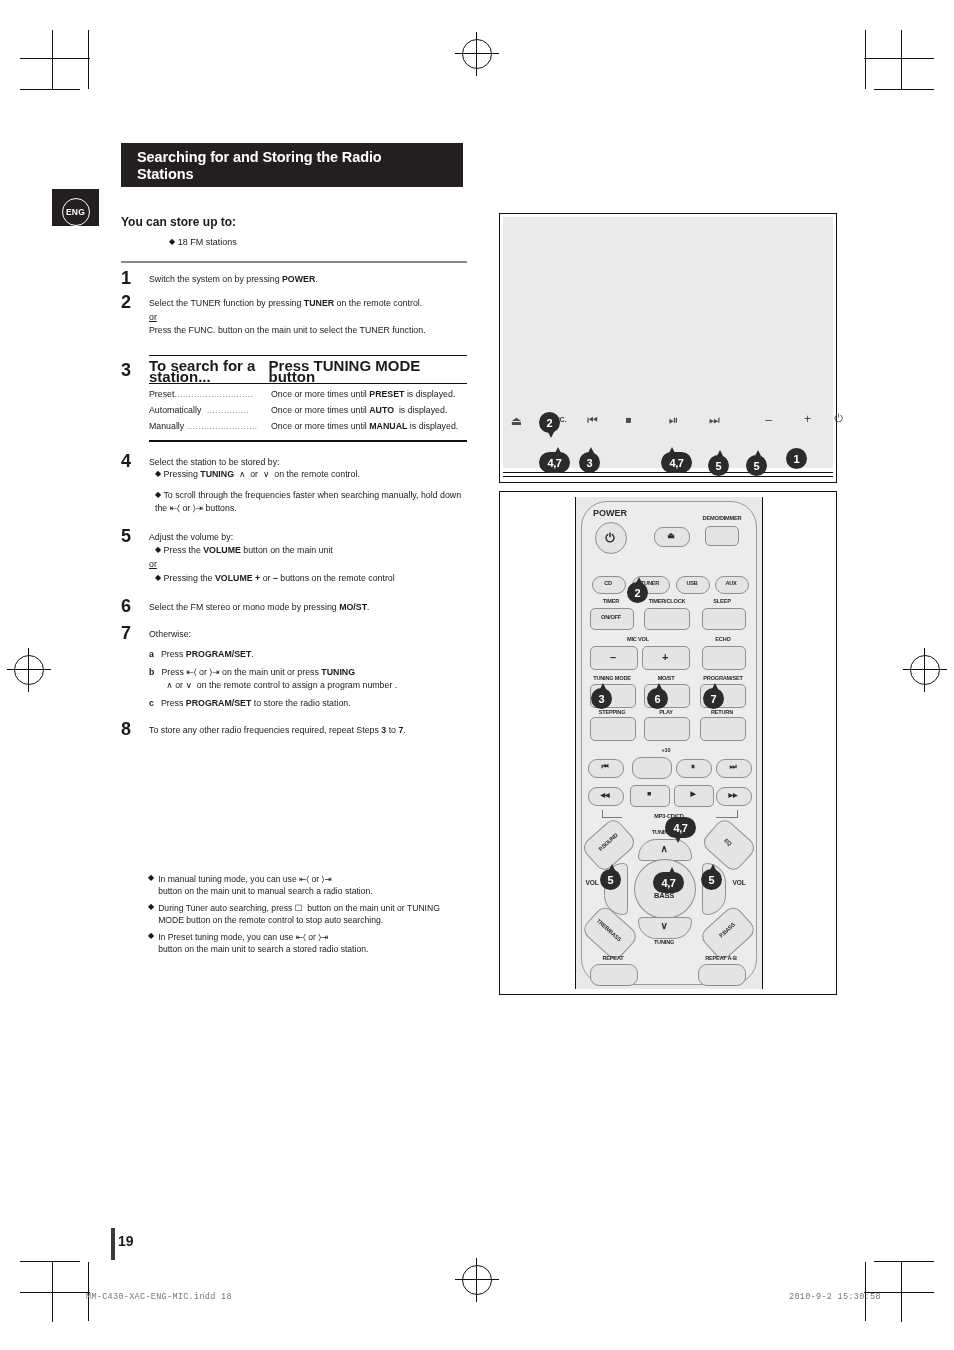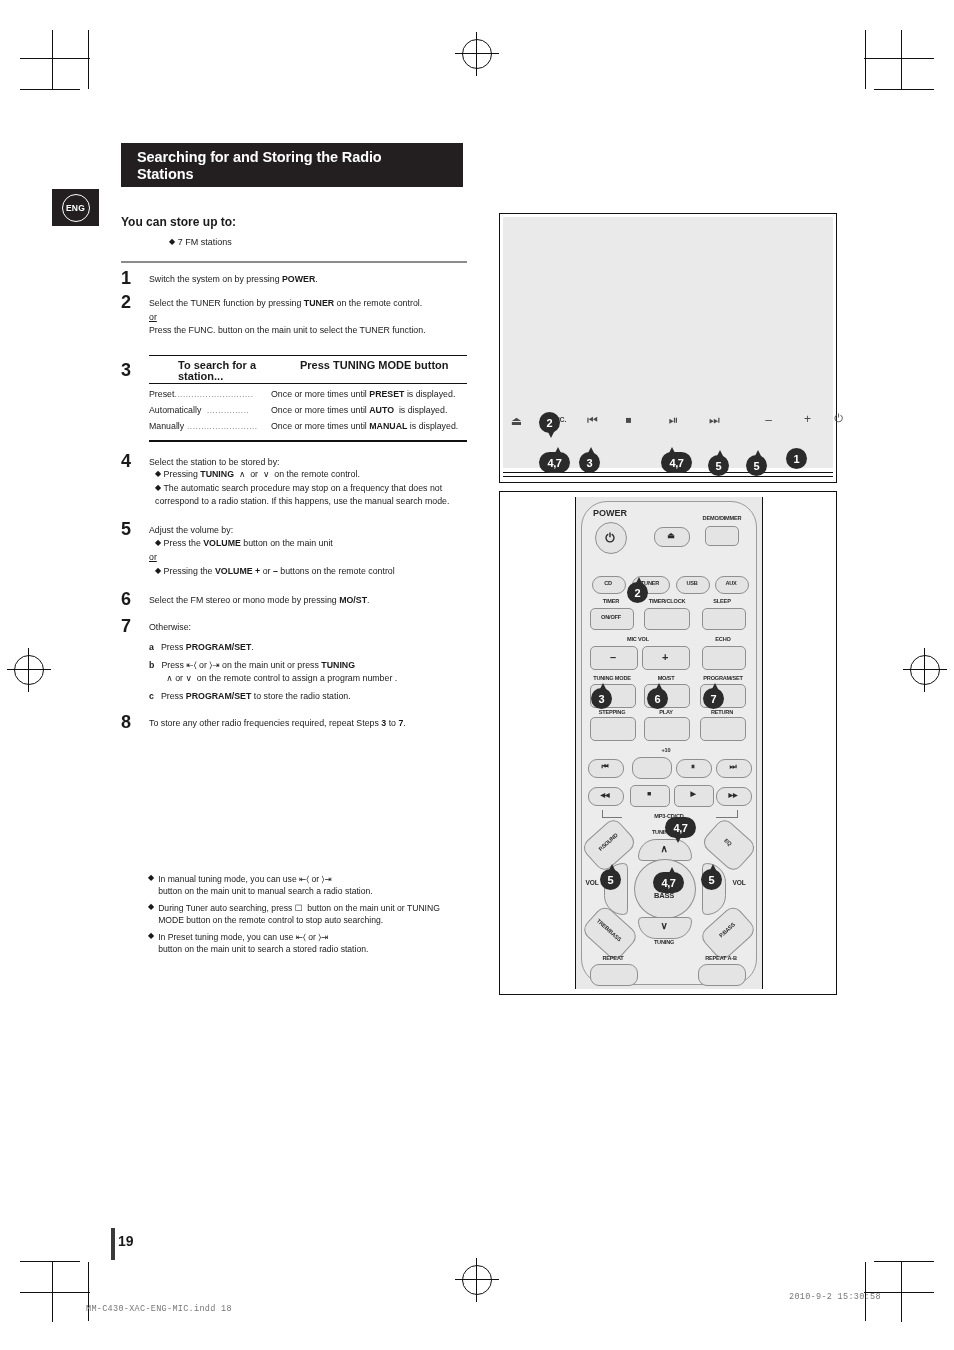--- a/index.html
+++ b/index.html
@@ -10,21 +10,21 @@
   
   .crop{position:absolute;background:#111;}
   .regmark{position:absolute;width:44px;height:44px;}
   .regmark:before,.regmark:after{content:"";position:absolute;background:#111;}
   .regmark:before{left:21px;top:0;width:1.4px;height:44px;}
   .regmark:after{top:21px;left:0;height:1.4px;width:44px;}
   .regcircle{position:absolute;left:7px;top:7px;width:28px;height:28px;
     border:1.4px solid #111;border-radius:50%;background:#fff;}
   
   #eng-badge{position:absolute;left:52px;top:189px;width:47px;height:37px;
-    background:#231f20;display:flex;align-items:center;justify-content:center;}
+    background:#231f20;display:flex;align-items:flex-end;justify-content:center;}
   #eng-badge .ring{width:26px;height:26px;border:1.5px solid #fff;border-radius:50%;
     display:flex;align-items:center;justify-content:center;color:#fff;
     font-size:8.5px;font-weight:bold;letter-spacing:.2px;}
   
   #section-header{position:absolute;left:121px;top:143px;width:342px;height:44px;
     background:#231f20;color:#fff;box-sizing:border-box;padding:6px 14px 0 16px;}
   #section-header .t{font-size:14.5px;font-weight:bold;line-height:16.5px;letter-spacing:-.1px;}
   
   #left-col{position:absolute;left:121px;top:215px;width:346px;}
   .store-title{font-size:12px;font-weight:bold;margin:0 0 8px 0;}
@@ -33,21 +33,21 @@
   .step{position:relative;padding-left:28px;margin-bottom:11px;}
   .step-num{position:absolute;left:0;top:-4px;font-size:18px;font-weight:bold;
     font-family:"Liberation Sans",sans-serif;line-height:18px;}
   .step-body{font-size:8.8px;line-height:12.6px;}
   .step-body b{font-weight:bold;}
   .or{display:block;text-decoration:underline;margin:1px 0;}
   .bullet{display:inline-block;transform:translateY(-1px);font-size:8px;}
   .nb{margin-top:7px;}
   
   .tbl{border-top:1.4px solid #111;border-bottom:2.2px solid #111;padding:4px 0 3px 0;margin-bottom:0;}
-  .tbl-head{display:flex;font-size:11px;font-weight:bold;line-height:11.6px;margin-left:29px;}
+  .tbl-head{display:flex;font-size:15px;font-weight:bold;line-height:11.6px;}
   .tbl-head .c1{width:122px;}
   .tbl-rows{border-top:1.6px solid #111;padding-top:4px;}
   .trow{display:flex;font-size:8.8px;line-height:12.2px;margin-bottom:3px;}
   .trow .c1{width:122px;position:relative;white-space:nowrap;overflow:hidden;}
   .trow .c1 .leader{color:#555;letter-spacing:.6px;font-size:8px;}
   .trow .c2{flex:1;}
   
   #tuner-mode{position:absolute;left:118px;top:873px;width:350px;}
   .tm-head{font-size:13px;font-weight:bold;display:flex;align-items:center;gap:7px;margin-bottom:6px;}
   .arrowhead{display:inline-block;width:20px;height:12px;position:relative;flex:0 0 auto;}
@@ -85,21 +85,21 @@
   .callout.r1{width:19px;height:19px;font-size:11px;}
   .callout.r2{width:29px;height:19px;border-radius:10px;font-size:11px;letter-spacing:-.5px;}
   .callout .tail{position:absolute;width:0;height:0;border-left:4px solid transparent;
     border-right:4px solid transparent;}
   .callout.up .tail{top:-6px;left:7px;border-bottom:8px solid #2b2b2b;}
   .callout.dn .tail{bottom:-6px;left:7px;border-top:8px solid #2b2b2b;}
   
   #page-number{position:absolute;left:118px;top:1233px;font-size:14px;font-weight:bold;}
   #page-rule{position:absolute;left:111px;top:1228px;width:4px;height:32px;background:#3a3a3a;}
   .foot{position:absolute;font-family:"Liberation Mono",monospace;font-size:8.5px;color:#777;letter-spacing:.3px;}
-  #foot-file{left:86px;top:1292px;margin-top:12px;}
+  #foot-file{left:86px;top:1292px;}
   #foot-date{left:789px;top:1292px;}
 </style>
 </head>
 <body>
 
 <div>
   <div class="crop" style="left:20px;top:58px;width:70px;height:1.4px;"></div>
   <div class="crop" style="left:52px;top:30px;width:1.4px;height:60px;"></div>
   <div class="crop" style="left:20px;top:89px;width:60px;height:1.4px;"></div>
   <div class="crop" style="left:88px;top:30px;width:1.4px;height:59px;"></div>
@@ -150,21 +150,21 @@
 <div id="section-header">
   <div class="t">Searching for and Storing the Radio</div>
   <div class="t">Stations</div>
 </div>
 
 <div id="left-col">
 
   <div class="store-title">You can store up to:</div>
   <div class="store-item">
     <span class="bullet">◆</span>
-    <span>7 FM stations</span>
+    <span>18 FM stations</span>
   </div>
 
   <div class="hr-rule"></div>
 
   <div class="step">
     <div class="step-num">1</div>
     <div class="step-body">Switch the system on by pressing <b>POWER</b>.</div>
   </div>
 
   <div class="step">
@@ -210,23 +210,23 @@
   </div>
 
   <div class="step" style="margin-top:14px;">
     <div class="step-num">4</div>
     <div class="step-body">
       <div>Select the station to be stored by:</div>
       <div style="margin-left:6px;">
         <span class="bullet">◆</span>
         <span>Pressing <b>TUNING</b> &nbsp;∧&nbsp; or &nbsp;∨&nbsp; on the remote control.</span>
       </div>
-      <div style="margin-left:6px;">
+      <div class="nb" style="margin-left:6px;">
         <span class="bullet">◆</span>
-        <span>The automatic search procedure may stop on a frequency that does not correspond to a radio station. If this happens, use the manual search mode.</span>
+        <span>To scroll through the frequencies faster when searching manually, hold down the ⇤〈 or 〉⇥ buttons.</span>
       </div>
     </div>
   </div>
 
   <div class="step" style="margin-top:16px;">
     <div class="step-num">5</div>
     <div class="step-body">
       <div>Adjust the volume by:</div>
       <div style="margin-left:6px;">
         <span class="bullet">◆</span>

